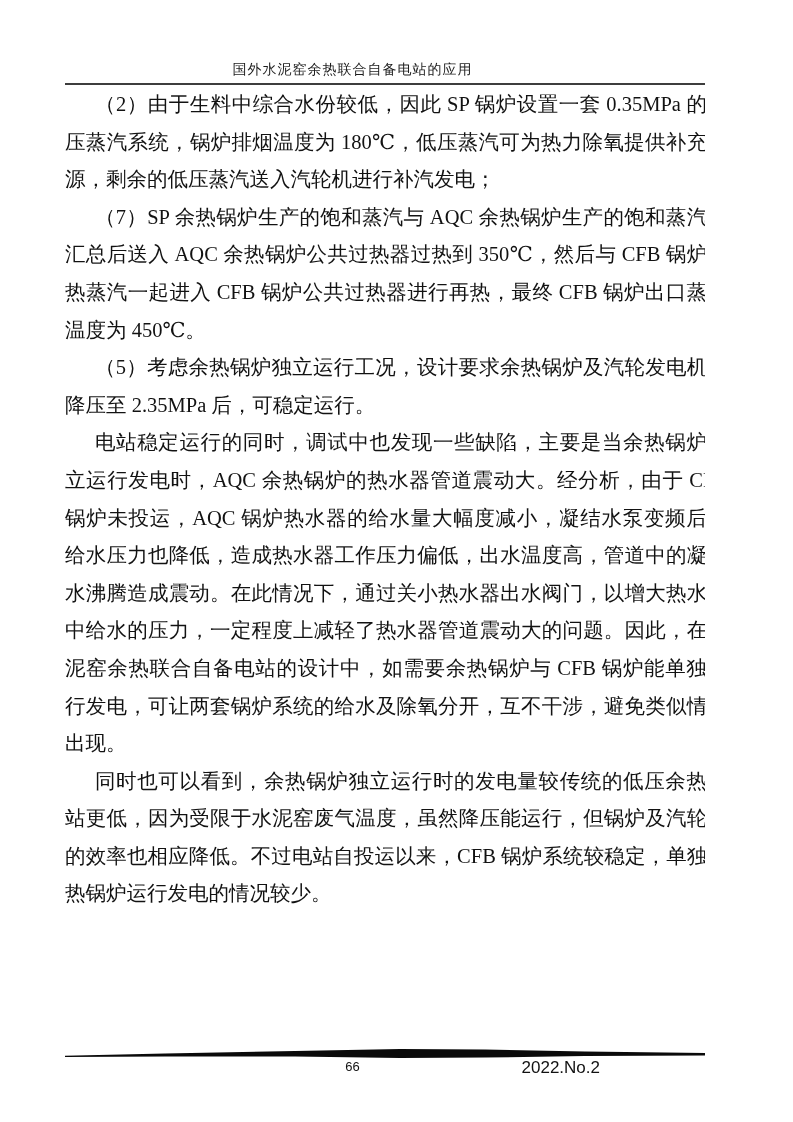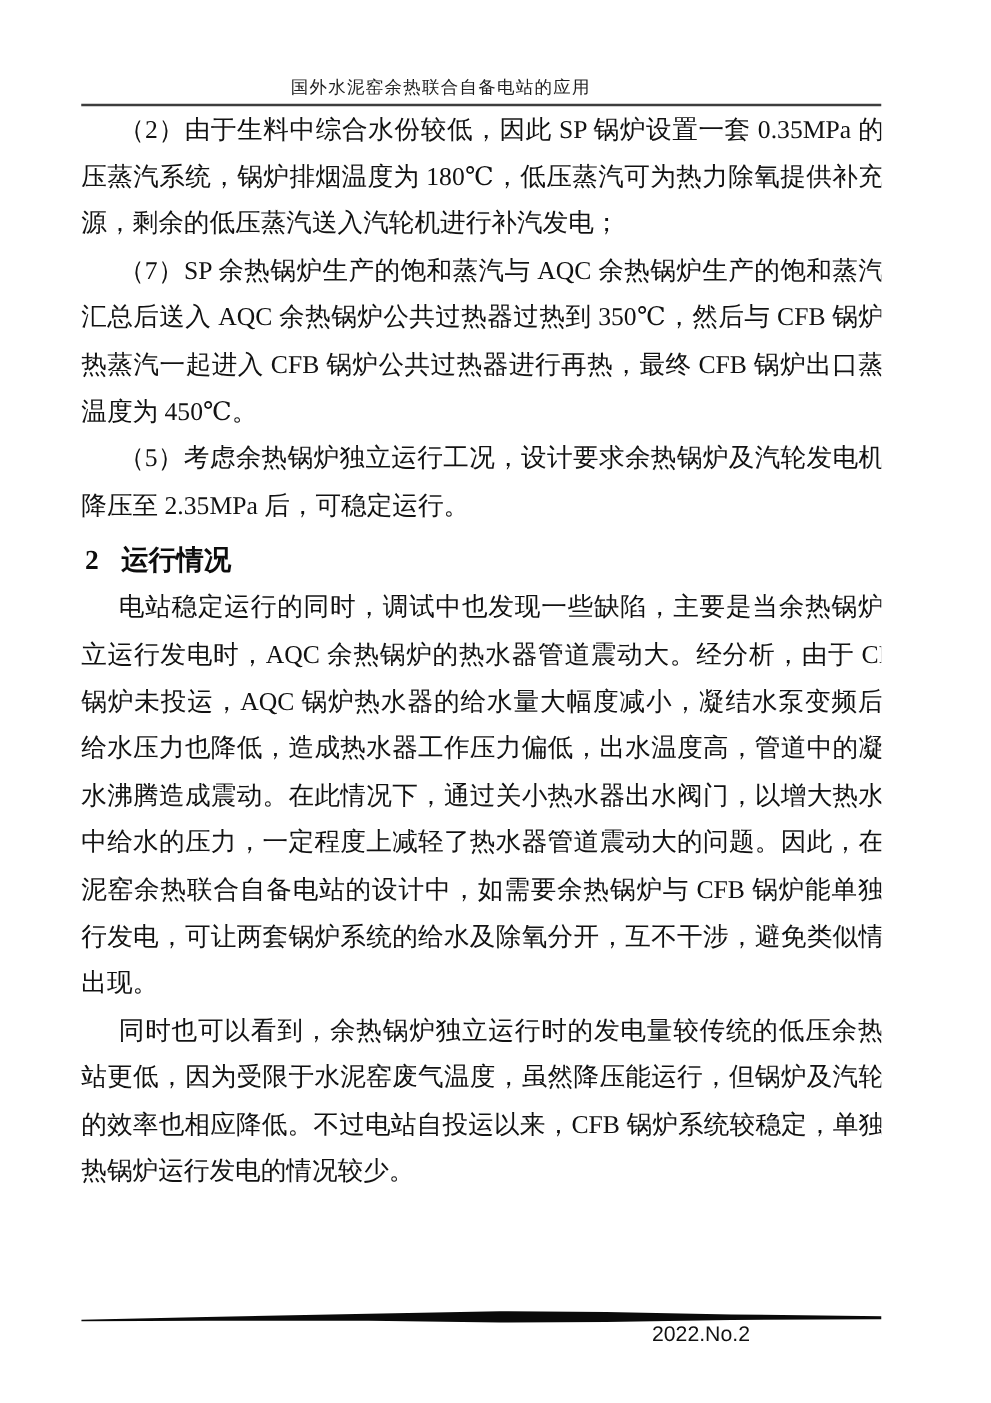--- a/index.html
+++ b/index.html
@@ -90,26 +90,24 @@
 <div class="page">
 
   <div class="running-head">国外水泥窑余热联合自备电站的应用</div>
   <div class="header-rule"></div>
 
   <div class="doc-body">
     <p>（2）由于生料中综合水份较低，因此 SP 锅炉设置一套 0.35MPa 的低压蒸汽系统，锅炉排烟温度为 180℃，低压蒸汽可为热力除氧提供补充热源，剩余的低压蒸汽送入汽轮机进行补汽发电；</p>
     <p>（7）SP 余热锅炉生产的饱和蒸汽与 AQC 余热锅炉生产的饱和蒸汽，汇总后送入 AQC 余热锅炉公共过热器过热到 350℃，然后与 CFB 锅炉过热蒸汽一起进入 CFB 锅炉公共过热器进行再热，最终 CFB 锅炉出口蒸汽温度为 450℃。</p>
     <p>（5）考虑余热锅炉独立运行工况，设计要求余热锅炉及汽轮发电机组降压至 2.35MPa 后，可稳定运行。</p>
 
-    <h2 class="section-heading">
-      <span class="sec-num">2</span><span>运行情况</span>
-    </h2>
 
     <p>电站稳定运行的同时，调试中也发现一些缺陷，主要是当余热锅炉独立运行发电时，AQC 余热锅炉的热水器管道震动大。经分析，由于 CFB 锅炉未投运，AQC 锅炉热水器的给水量大幅度减小，凝结水泵变频后，给水压力也降低，造成热水器工作压力偏低，出水温度高，管道中的凝结水沸腾造成震动。在此情况下，通过关小热水器出水阀门，以增大热水器中给水的压力，一定程度上减轻了热水器管道震动大的问题。因此，在水泥窑余热联合自备电站的设计中，如需要余热锅炉与 CFB 锅炉能单独运行发电，可让两套锅炉系统的给水及除氧分开，互不干涉，避免类似情况出现。</p>
     <p>同时也可以看到，余热锅炉独立运行时的发电量较传统的低压余热电站更低，因为受限于水泥窑废气温度，虽然降压能运行，但锅炉及汽轮机的效率也相应降低。不过电站自投运以来，CFB 锅炉系统较稳定，单独余热锅炉运行发电的情况较少。</p>
   </div>
 
   <svg class="footer-bar" viewBox="0 0 663 11" preserveAspectRatio="none">
     <polygon points="0,7.8 100,5.5 230,3 335,1 420,1.5 520,3.5 663,5.3 663,7.3 520,7.9 420,9.6 335,10 230,8.6 100,8.6 0,9" fill="#0a0a0a"></polygon>
   </svg>
+  <div class="page-number">66</div>
   <div class="issue-label">2022.No.2</div>
 
 </div>
 
 </body></html>

